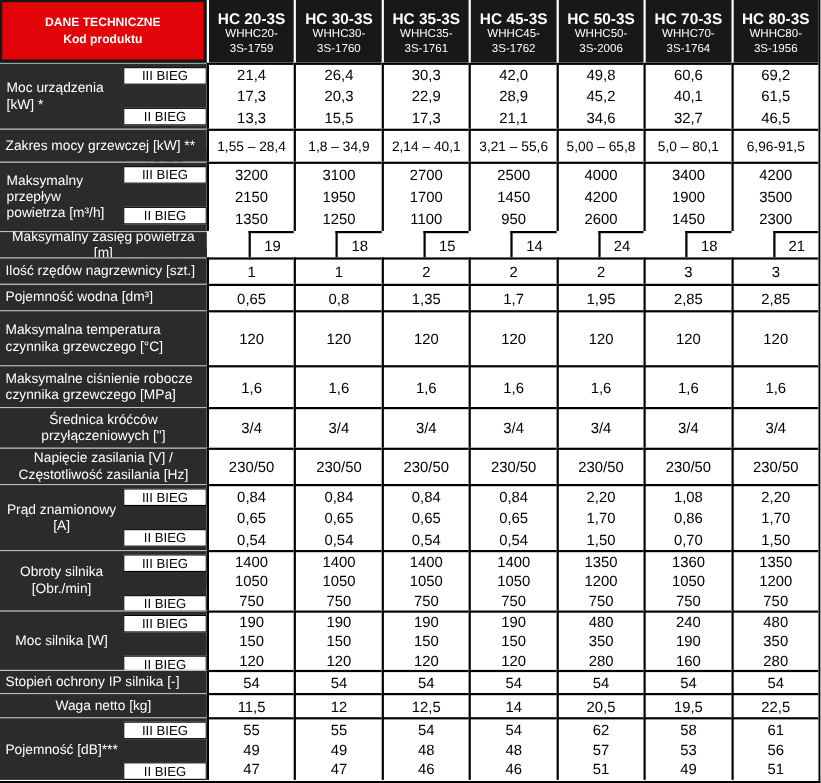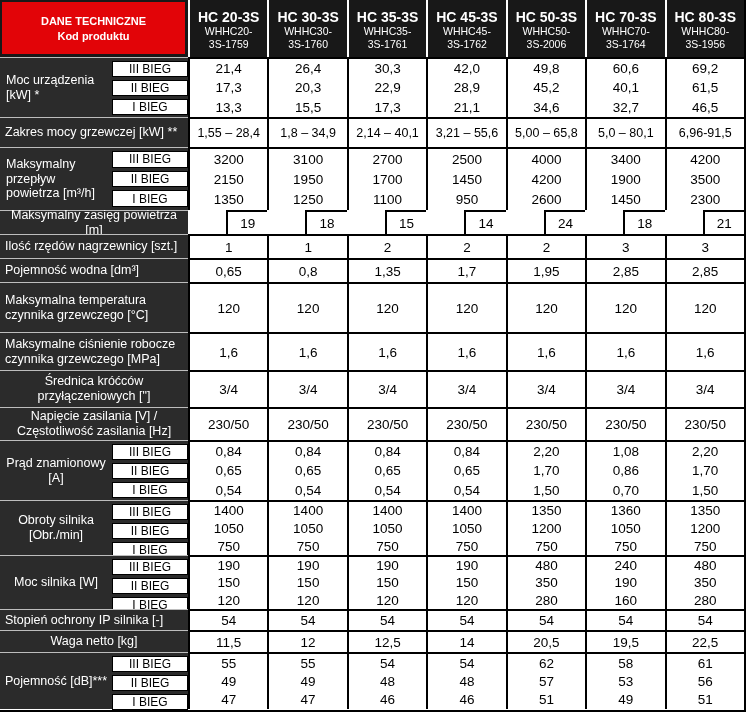--- a/index.html
+++ b/index.html
@@ -41,21 +41,21 @@
     font-size: 12.5px; line-height: 1.18;
   }
   .label-cell.single.left   { justify-content: flex-start; text-align: left;  padding: 1px 4px 1px 5px; }
   .label-cell.single.center { justify-content: center;     text-align: center; padding: 1px 3px; }
   .label-cell.bieg { padding: 0; }
   .label-text { flex: 1; align-self: stretch; display: flex; align-items: center; }
   .label-text.left   { justify-content: flex-start; text-align: left;  padding: 0 2px 0 6px; }
   .label-text.center { justify-content: center;     text-align: center; padding: 0 2px; }
   .bieg-col {
     flex: 0 0 76px; width: 76px; box-sizing: border-box; align-self: stretch;
-    display: flex; flex-direction: column; padding: 3px 0; gap: 3px;
+    display: flex; flex-direction: column; padding: 3px 0; gap: 21px;
   }
   .bieg-box {
     flex: 1; background: #fff; color: #000; border: 1px solid #000; box-sizing: border-box;
     display: flex; align-items: center; justify-content: center; font-size: 12px;
   }
   .data-cell {
     flex: 1; box-sizing: border-box; background: #fff; color: #000;
     border-left: 2px solid #000; border-top: 2px solid #000;
     display: flex; align-items: center; justify-content: center;
     font-size: 13.5px;

